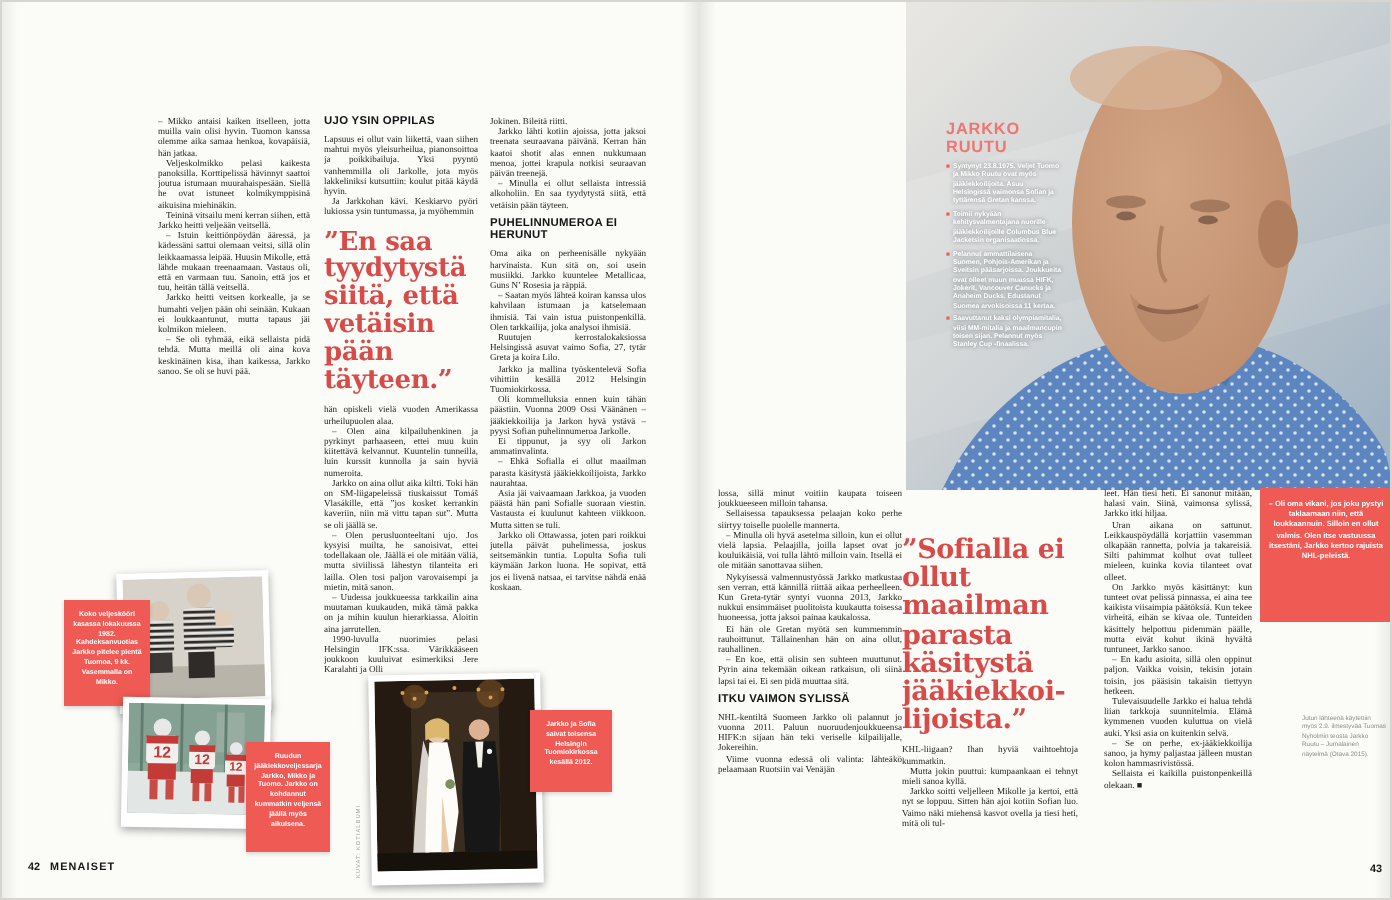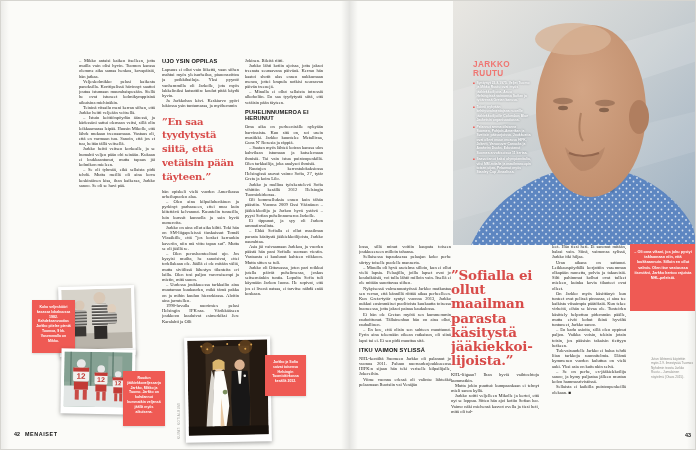--- a/index.html
+++ b/index.html
@@ -8,21 +8,21 @@
   .edgeL{position:absolute;left:0;top:0;width:8px;height:100%;background:linear-gradient(to right,rgba(0,0,0,.06),rgba(0,0,0,0));}
   .edgeR{position:absolute;right:0;top:0;width:8px;height:100%;background:linear-gradient(to left,rgba(0,0,0,.06),rgba(0,0,0,0));}
   .gutter{position:absolute;left:340px;top:0;width:17px;height:100%;
           background:linear-gradient(to right,rgba(0,0,0,0),rgba(0,0,0,.09) 50%,rgba(0,0,0,0));}
   .col{position:absolute;overflow:hidden;font-size:4.55px;line-height:5.2px;color:#272522;text-align:justify;}
   .col p{margin:0;}
   .col p + p{text-indent:4px;}
   .kicker{font-family:"Liberation Sans",sans-serif;font-weight:700;font-size:5.7px;line-height:6.5px;
           letter-spacing:.15px;color:#141414;margin:4px 0 2.5px;text-align:left;}
   .kicker.first{margin-top:0;}
-  .pullquote{font-family:"DejaVu Serif",serif;font-weight:700;color:#d84b49;font-size:10px;
+  .pullquote{font-family:"DejaVu Serif",serif;font-weight:700;color:#d84b49;font-size:13px;
              line-height:13.8px;text-align:left;margin:6px 0 5px;letter-spacing:-.2px;}
   .redbox{position:absolute;background:#ef5a54;color:#fff;font-family:"Liberation Sans",sans-serif;
           font-weight:600;font-size:3.5px;line-height:4.8px;text-align:center;padding:5px 3px;
           box-sizing:border-box;box-shadow:0 1px 2px rgba(0,0,0,.15);}
   .callout{position:absolute;background:#ef5a54;color:#fff;font-family:"Liberation Sans",sans-serif;
            font-weight:600;font-size:3.8px;line-height:5.2px;text-align:center;padding:6px 4px;box-sizing:border-box;}
   .polaroid{position:absolute;background:#fff;box-shadow:0 1.5px 4px rgba(0,0,0,.35);padding:3px 3px 7px;}
   .polaroid svg{display:block;}
   .portrait{position:absolute;left:452px;top:0;width:244px;height:300px;overflow:hidden;}
   .factbox{position:absolute;left:20px;top:60px;width:58px;color:#fff;

